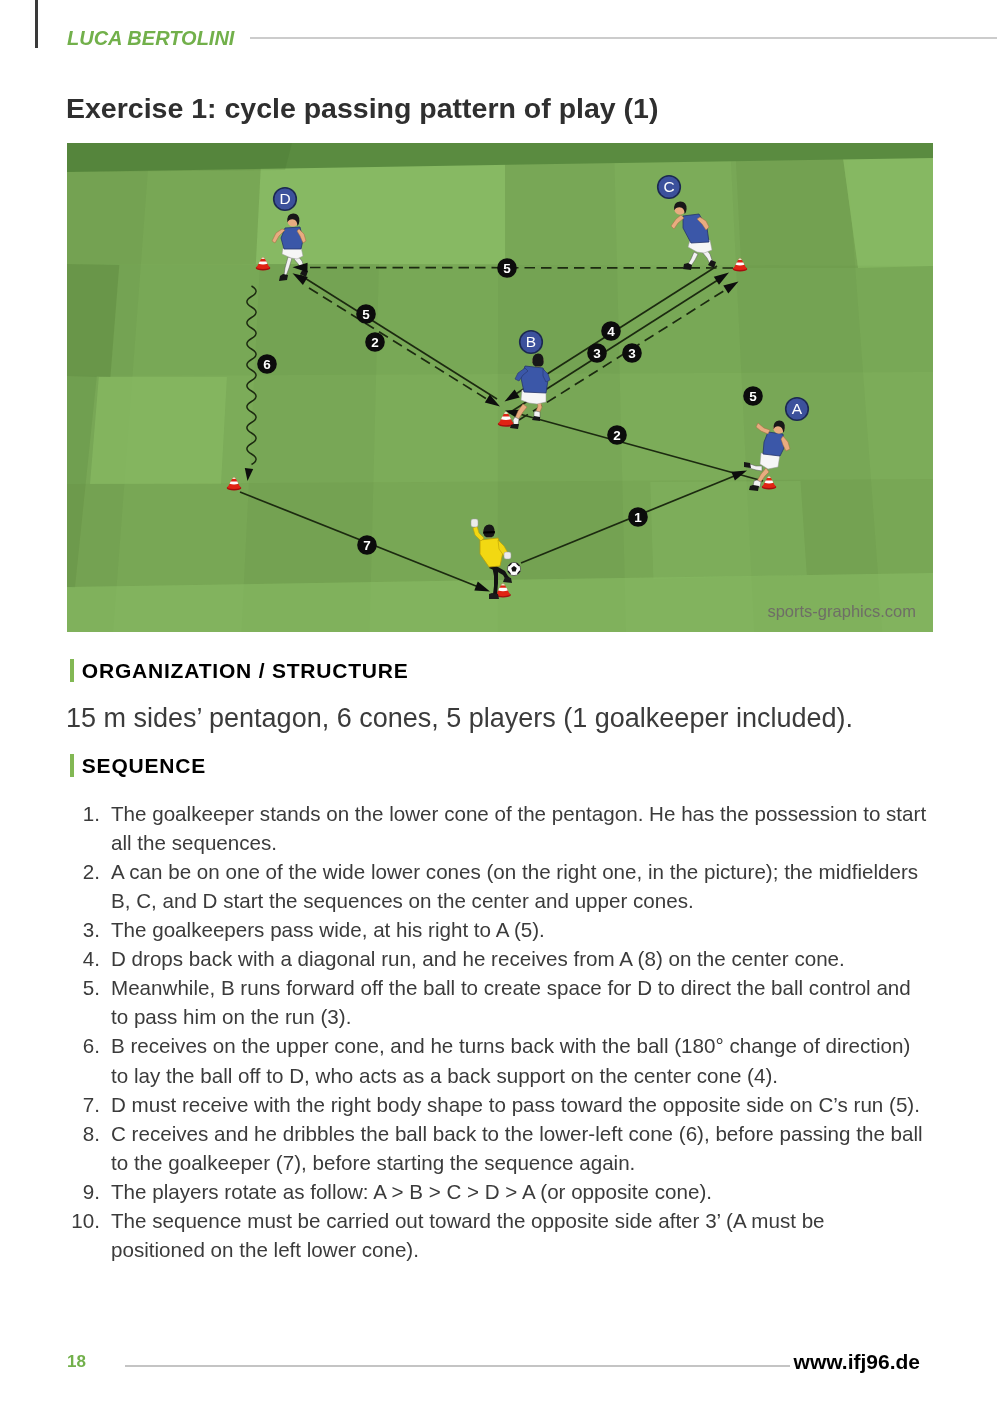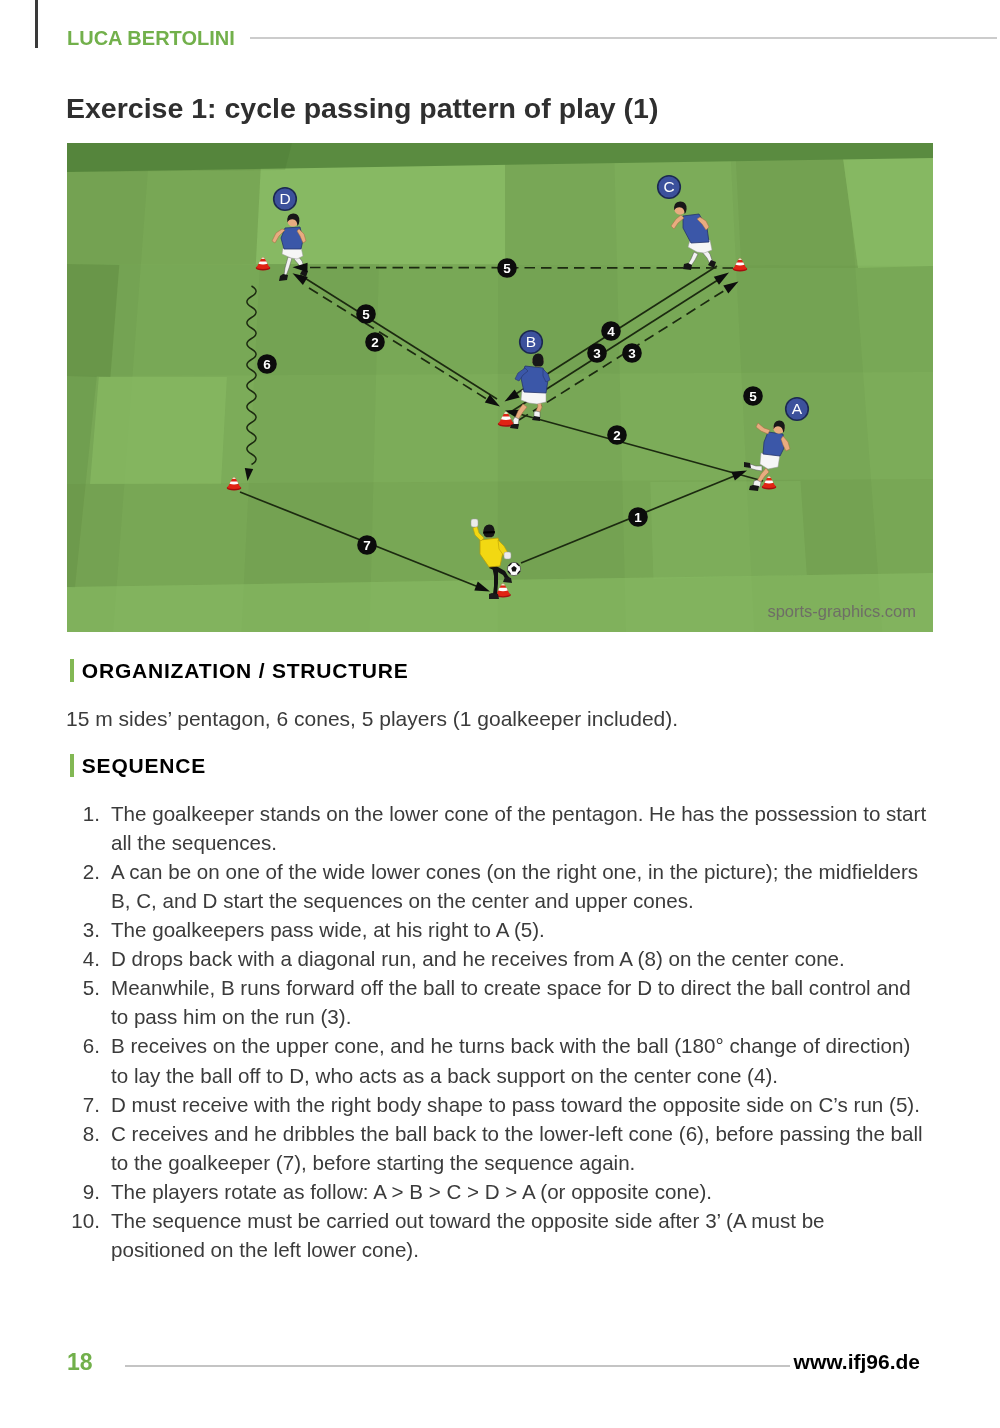--- a/index.html
+++ b/index.html
@@ -1,29 +1,29 @@
 <!DOCTYPE html>
 <html><head><meta charset="utf-8">
 <style>
 * { margin:0; padding:0; box-sizing:border-box; }
 html,body { width:1000px; background:#ffffff; font-family:"Liberation Sans",sans-serif; -webkit-font-smoothing:antialiased; }
 .page { position:relative; width:1000px; height:1428px; background:#fff; overflow:hidden; }
 .vbar { position:absolute; left:35px; top:0; width:2.5px; height:48px; background:#3a3a3a; }
-.author { position:absolute; left:67px; top:26px; font-size:20px; line-height:24px; font-weight:bold; letter-spacing:0px; color:#72b04b; }
+.author { position:absolute; left:67px; top:26px; font-size:20px; line-height:24px; font-weight:bold; letter-spacing:0px; color:#72b04b;font-style:italic; }
 .authorline { position:absolute; left:250px; right:3px; top:37px; height:1.5px; background:#cccccc; }
 h1 { position:absolute; left:66px; top:90px; font-size:28.5px; line-height:36px; font-weight:bold; color:#2f2f2f; letter-spacing:0; }
 .field { position:absolute; left:67px; top:143px; }
 .sec { position:absolute; left:70px; font-size:21px; line-height:26px; font-weight:bold; color:#000000; letter-spacing:0.8px; }
 .sec .gb { display:inline-block; width:4.3px; height:23px; background:#82b854; margin-right:7.5px; vertical-align:-4px; }
-.para { position:absolute; left:66px; top:704px; font-size:21px; line-height:29px; color:#3b3b3b; }
+.para { position:absolute; left:66px; top:704px; font-size:27px; line-height:29px; color:#3b3b3b; }
 .list { position:absolute; left:67px; top:798.7px; width:868px; }
 .li { display:flex; font-size:20.6px; color:#3b3b3b; line-height:29.1px; }
 .num { width:44px; min-width:44px; text-align:right; padding-right:11px; }
 .it { flex:1; white-space:nowrap; }
-.pageno { position:absolute; left:67px; top:1349px; font-size:23px; line-height:26px; font-weight:bold; color:#72b04b; }
+.pageno { position:absolute; left:67px; top:1349px; font-size:17px; line-height:26px; font-weight:bold; color:#72b04b; }
 .footline { position:absolute; left:125px; top:1365px; width:665px; height:1.5px; background:#c4c4c4; }
 .site { position:absolute; right:80px; top:1349px; font-size:21px; line-height:26px; font-weight:bold; color:#000000; }
 </style></head>
 <body>
 <div class="page">
 <div class="vbar"></div>
 <div class="author">LUCA BERTOLINI</div>
 <div class="authorline"></div>
 <h1>Exercise 1: cycle passing pattern of play (1)</h1>
 <svg class="field" width="866" height="489" viewBox="0 0 866 489">

